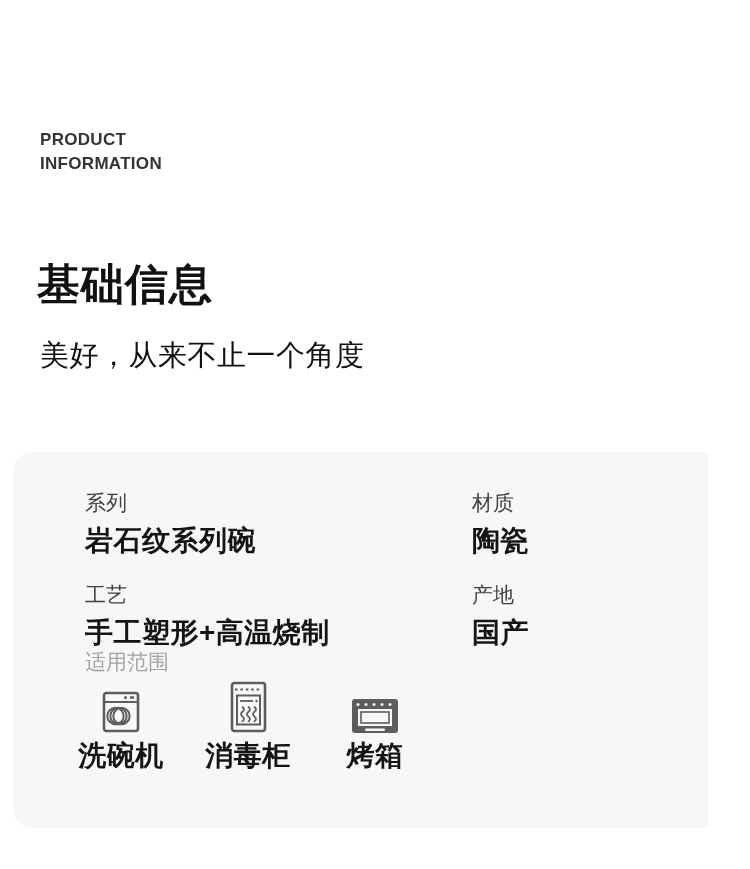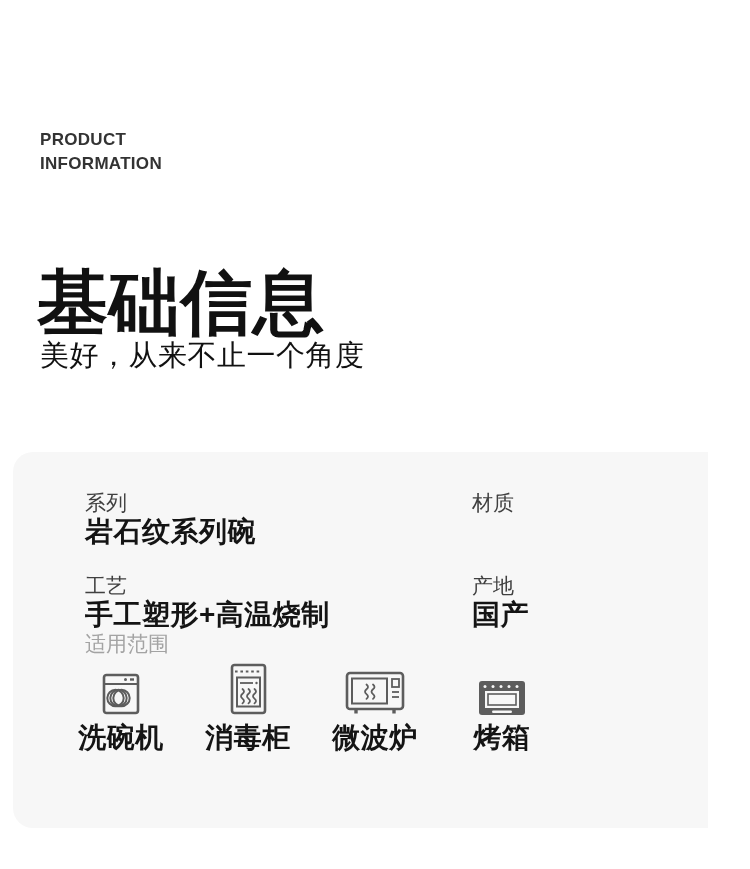--- a/index.html
+++ b/index.html
@@ -11,35 +11,35 @@
     position:absolute; left:40px; top:128px;
     font-size:17px; font-weight:bold; color:#333333;
     line-height:24px; letter-spacing:0.3px;
   }
   .vline {
     position:absolute; left:714px; top:127px; width:2px; height:40px;
     background:#1a1a1a;
   }
   .main-title {
     position:absolute; left:37px; top:256px;
-    font-size:71px; font-weight:900; color:#111111; letter-spacing:1px;
+    font-size:43px; font-weight:900; color:#111111; letter-spacing:1px;
   }
   .subtitle {
     position:absolute; left:40px; top:336px;
     font-size:29px; font-weight:400; color:#111111; letter-spacing:0.5px;
   }
   .card {
     position:absolute; left:13px; top:452px; width:724px; height:376px;
     background:#f7f7f7; border-radius:20px; box-sizing:border-box;
     padding:38px 0 0 72px;
   }
   .fields { display:grid; grid-template-columns:387px auto; row-gap:25px; }
   .field-label { font-size:21px; color:#404040; line-height:25px; }
   .field-value {
-    font-size:28px; font-weight:bold; color:#141414;
+    margin-top:9px; font-size:28px; font-weight:bold; color:#141414;
     line-height:33px; letter-spacing:0.5px;
   }
   .scope { }
   .scope-label { font-size:21px; color:#a3a3a3; line-height:25px; }
   .apps { display:flex; margin-top:7px; margin-left:-10px;text-align:right; }
   .app {
     width:92px; margin-right:35px;
     display:flex; flex-direction:column; align-items:center;
   }
   .app-iconbox {
@@ -68,20 +68,21 @@
 
   <div class="card">
 
     <div class="fields">
       <div>
         <div class="field-label">系列</div>
         <div class="field-value">岩石纹系列碗</div>
       </div>
       <div>
         <div class="field-label">材质</div>
+        <div class="field-value">陶瓷</div>
       </div>
       <div>
         <div class="field-label">工艺</div>
         <div class="field-value">手工塑形+高温烧制</div>
       </div>
       <div>
         <div class="field-label">产地</div>
         <div class="field-value">国产</div>
       </div>
     </div>
@@ -115,36 +116,20 @@
               <line x1="10" y1="20" x2="23" y2="20" stroke="#5d5d5d" stroke-width="1.8"></line>
               <circle cx="26.5" cy="20" r="1.2" fill="#5d5d5d"></circle>
               <path d="M12.5 26 q3 2.4 0 4.8 q-3 2.4 0 4.8 q3 2.4 0 4.8" fill="none" stroke="#5d5d5d" stroke-width="1.8" stroke-linecap="round"></path>
               <path d="M18.5 26 q3 2.4 0 4.8 q-3 2.4 0 4.8 q3 2.4 0 4.8" fill="none" stroke="#5d5d5d" stroke-width="1.8" stroke-linecap="round"></path>
               <path d="M24.5 26 q3 2.4 0 4.8 q-3 2.4 0 4.8 q3 2.4 0 4.8" fill="none" stroke="#5d5d5d" stroke-width="1.8" stroke-linecap="round"></path>
             </svg>
           </div>
           <div class="app-label">消毒柜</div>
         </div>
 
-        <div class="app">
-          <div class="app-iconbox">
-            <svg width="60" height="46" viewBox="0 0 60 46">
-              <rect x="2" y="4" width="56" height="36" rx="3" fill="none" stroke="#5d5d5d" stroke-width="2.6"></rect>
-              <rect x="7" y="9.5" width="35" height="25" fill="none" stroke="#5d5d5d" stroke-width="2"></rect>
-              <path d="M21.5 15.5 q3 2.4 0 4.8 q-3 2.4 0 4.8 q3 2.4 0 4.8" fill="none" stroke="#5d5d5d" stroke-width="1.8" stroke-linecap="round"></path>
-              <path d="M28 15.5 q3 2.4 0 4.8 q-3 2.4 0 4.8 q3 2.4 0 4.8" fill="none" stroke="#5d5d5d" stroke-width="1.8" stroke-linecap="round"></path>
-              <rect x="47" y="10" width="7" height="8" fill="none" stroke="#5d5d5d" stroke-width="1.8"></rect>
-              <line x1="47" y1="23" x2="54" y2="23" stroke="#5d5d5d" stroke-width="1.8"></line>
-              <line x1="47" y1="28" x2="54" y2="28" stroke="#5d5d5d" stroke-width="1.8"></line>
-              <line x1="11" y1="40" x2="11" y2="44.5" stroke="#5d5d5d" stroke-width="3.4"></line>
-              <line x1="49" y1="40" x2="49" y2="44.5" stroke="#5d5d5d" stroke-width="3.4"></line>
-            </svg>
-          </div>
-          <div class="app-label">微波炉</div>
-        </div>
 
         <div class="app">
           <div class="app-iconbox">
             <svg width="46" height="34" viewBox="0 0 46 34">
               <rect x="0" y="0" width="46" height="34" rx="3" fill="#5d5d5d"></rect>
               <circle cx="6" cy="5.5" r="1.5" fill="#f7f7f7"></circle>
               <circle cx="14" cy="5.5" r="1.5" fill="#f7f7f7"></circle>
               <circle cx="22" cy="5.5" r="1.5" fill="#f7f7f7"></circle>
               <circle cx="30" cy="5.5" r="1.5" fill="#f7f7f7"></circle>
               <circle cx="38" cy="5.5" r="1.5" fill="#f7f7f7"></circle>

